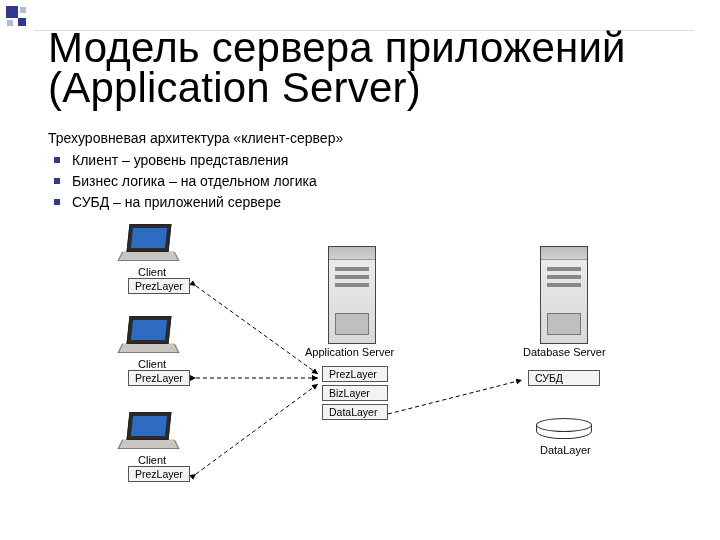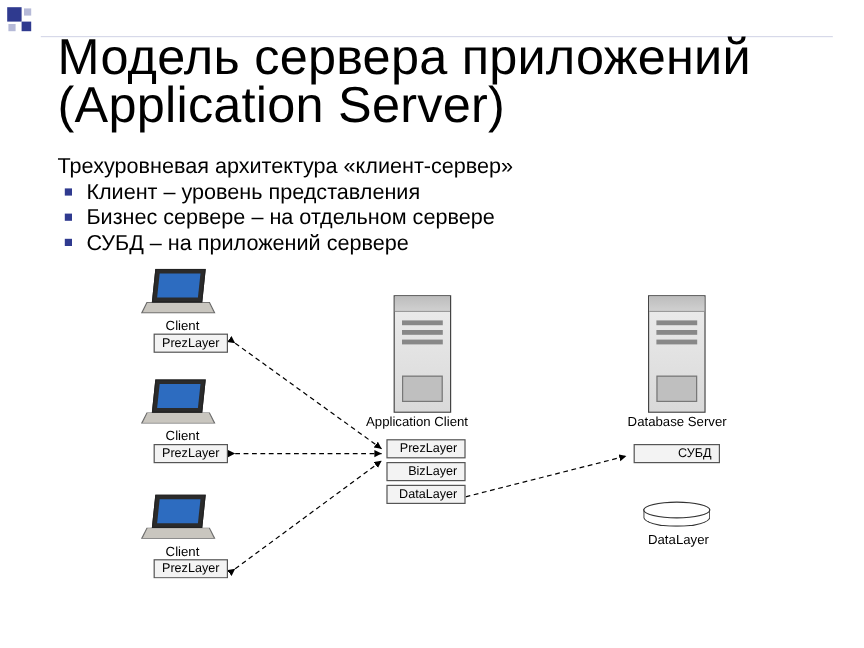--- a/index.html
+++ b/index.html
@@ -8,28 +8,28 @@
   .deco{position:absolute;top:6px;left:6px;width:24px;height:24px}
   .deco .sq{position:absolute;background:#2f3a8f}
   .deco .sq.big{width:12px;height:12px;top:0;left:0}
   .deco .sq.s1{width:6px;height:6px;top:1px;left:14px;opacity:.35}
   .deco .sq.s2{width:6px;height:6px;top:14px;left:1px;opacity:.35}
   .deco .sq.s3{width:8px;height:8px;top:12px;left:12px}
   .hr{position:absolute;top:30px;left:34px;width:660px;height:1px;background:#9aa0c9;opacity:.4}
   
   .title{position:absolute;top:28px;left:48px;font-size:42px;line-height:40px;font-weight:400;letter-spacing:.2px}
   
-  .body{position:absolute;top:128px;left:48px;font-size:18px;line-height:20px}
+  .body{position:absolute;top:128px;left:48px;font-size:14px;line-height:20px}
   .body ul{margin:2px 0 0 2px;padding:0;list-style:none}
   .body li{position:relative;padding-left:22px;margin:1px 0}
   .body li::before{content:"";position:absolute;left:4px;top:7px;width:6px;height:6px;background:#2f3a8f}
   
   .diagram{position:absolute;top:222px;left:20px;width:680px;height:310px}
   .lbl{position:absolute;font-size:11px;font-family:Arial,sans-serif;text-align:right;white-space:nowrap}
-  .boxLbl{position:absolute;border:1px solid #555;background:#f3f3f3;padding:1px 6px;font-size:10.5px;text-align:right}
+  .boxLbl{position:absolute;border:1px solid #555;background:#f3f3f3;padding:1px 6px;font-size:10.5px;text-align:left}
   
   .laptop{position:absolute;width:60px;height:42px}
   .laptop .screen{position:absolute;top:0;left:8px;width:40px;height:26px;border:1.5px solid #222;background:#2b2b2b;transform:skewX(-6deg)}
   .laptop .screen::after{content:"";position:absolute;inset:3px;background:#2d6cc0}
   .laptop .base{position:absolute;top:24px;left:0;width:55px;height:14px;background:#c9c6bf;border:1px solid #666;transform:perspective(80px) rotateX(55deg)}
   
   .server{position:absolute;width:46px;height:96px;border:1px solid #444;background:linear-gradient(#ececec,#d9d9d9)}
   .server::before{content:"";position:absolute;top:0;left:0;right:0;height:12px;background:linear-gradient(#bdbdbd,#d0d0d0);border-bottom:1px solid #999}
   .server .slot{position:absolute;left:6px;right:6px;height:4px;background:#888}
   .server .slot.s1{top:20px}.server .slot.s2{top:28px}.server .slot.s3{top:36px}
@@ -56,21 +56,21 @@
 
   <div class="title">
     <span>Модель сервера приложений</span><br>
     <span>(Application Server)</span>
   </div>
 
   <div class="body">
     <div>Трехуровневая архитектура «клиент-сервер»</div>
     <ul>
       <li>Клиент – уровень представления</li>
-      <li>Бизнес сервере – на отдельном сервере</li>
+      <li>Бизнес логика – на отдельном логика</li>
       <li>СУБД – на приложений сервере</li>
     </ul>
   </div>
 
   <div class="diagram">
 
     <svg class="arrows">
       <defs>
         <marker id="ah" markerWidth="8" markerHeight="8" refX="6" refY="3" orient="auto">
           <path d="M0,0 L6,3 L0,6 Z" fill="#000"></path>
@@ -106,21 +106,21 @@
     </div>
     <div class="lbl" style="top:232px;left:118px">Client</div>
     <div class="boxLbl" style="top:244px;left:108px">PrezLayer</div>
 
     <div class="server" style="top:24px;left:308px">
       <div class="slot s1"></div>
         <div class="slot s2"></div>
         <div class="slot s3"></div>
         <div class="bay"></div>
     </div>
-    <div class="lbl" style="top:124px;left:285px">Application Client</div>
+    <div class="lbl" style="top:124px;left:285px">Application Server</div>
     <div class="boxLbl" style="top:144px;left:302px;width:52px">PrezLayer</div>
     <div class="boxLbl" style="top:163px;left:302px;width:52px">BizLayer</div>
     <div class="boxLbl" style="top:182px;left:302px;width:52px">DataLayer</div>
 
     <div class="server" style="top:24px;left:520px">
       <div class="slot s1"></div>
         <div class="slot s2"></div>
         <div class="slot s3"></div>
         <div class="bay"></div>
     </div>

